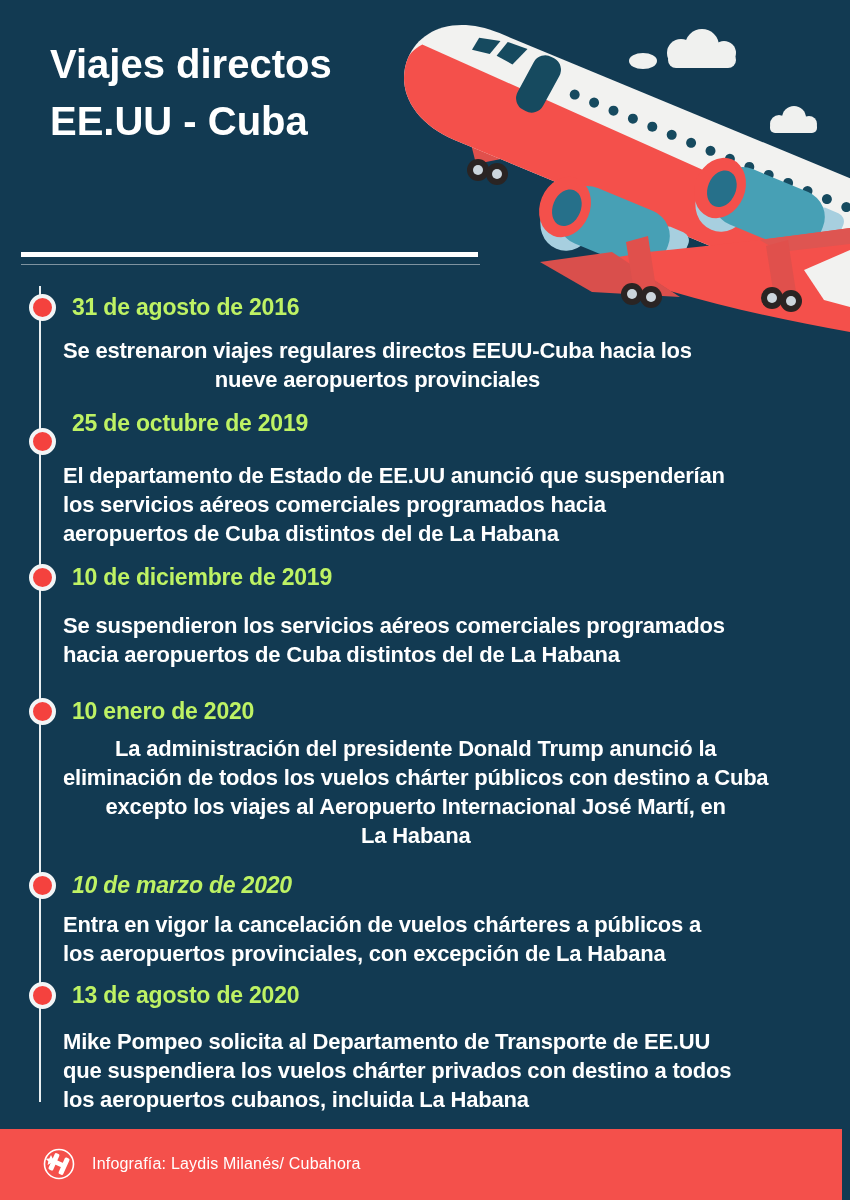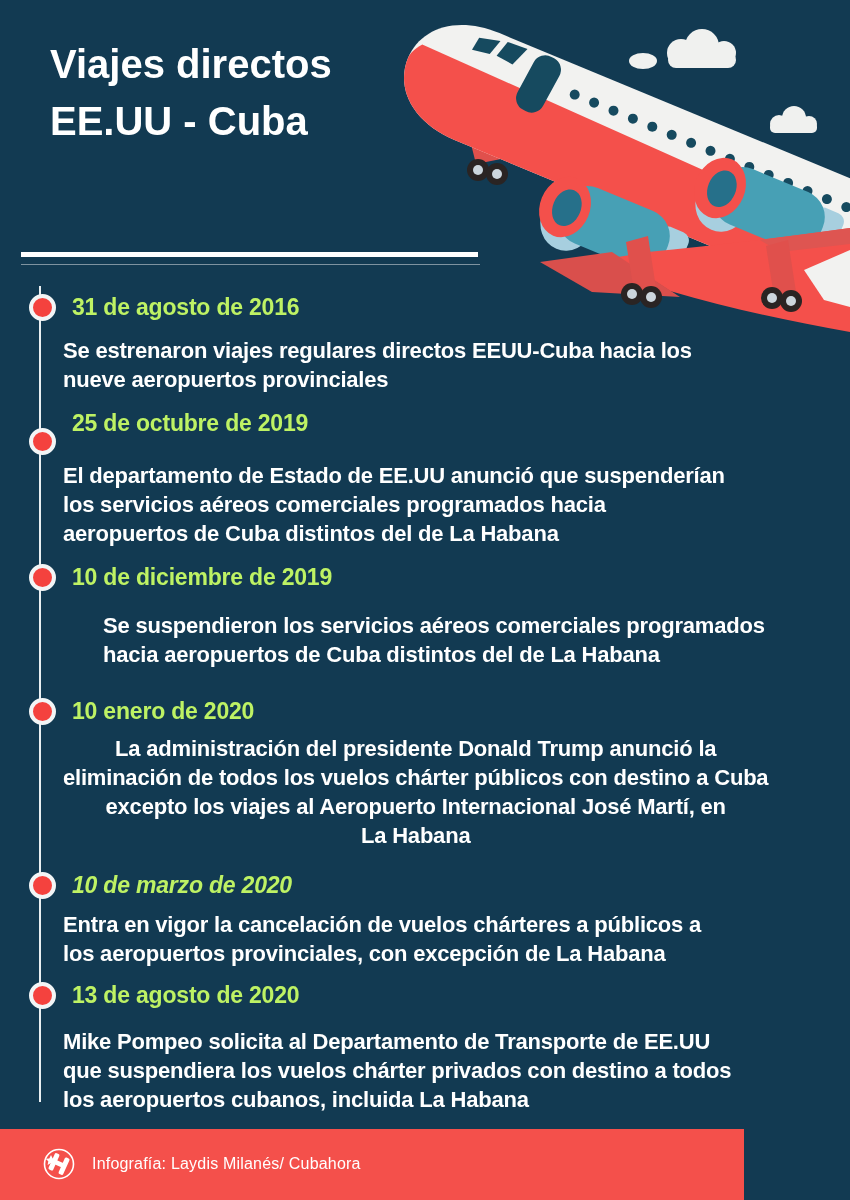--- a/index.html
+++ b/index.html
@@ -29,21 +29,21 @@
   }
   .tl-date{
     position:absolute;left:72px;color:#bef264;font-size:23px;font-weight:bold;
     line-height:28px;white-space:nowrap;letter-spacing:-0.2px;
   }
   .tl-text{
     position:absolute;left:63px;color:#ffffff;font-size:22px;font-weight:bold;
     line-height:29px;white-space:pre-line;letter-spacing:-0.2px;
   }
   .footer{
-    position:absolute;left:0;top:1129px;width:744px;height:71px;background:#f4504b;
+    position:absolute;left:0;top:1129px;width:842px;height:71px;background:#f4504b;
   }
   .footer-logo{position:absolute;left:40px;top:16px;}
   .footer-credit{
     position:absolute;left:92px;top:26px;color:#ffffff;font-size:16px;
     font-weight:normal;letter-spacing:0.2px;
   }
 </style>
 </head>
 <body>
 
@@ -144,30 +144,30 @@
 
   <div class="title">Viajes directos
 EE.UU - Cuba</div>
   <div class="rule-thick"></div>
   <div class="rule-thin"></div>
 
   <div class="tl-line"></div>
   <div id="timeline-items">
       <div class="tl-dot" style="top: 293.5px;"></div>
       <div class="tl-date" style="top: 293px;">31 de agosto de 2016</div>
-      <div class="tl-text" style="top: 336px;">Se estrenaron viajes regulares directos EEUU-Cuba hacia los
+      <div class="tl-text" style="top: 336px; text-align: center;">Se estrenaron viajes regulares directos EEUU-Cuba hacia los
 nueve aeropuertos provinciales</div>
       <div class="tl-dot" style="top: 427.5px;"></div>
       <div class="tl-date" style="top: 409px; text-align: right;">25 de octubre de 2019</div>
       <div class="tl-text" style="top: 461px;">El departamento de Estado de EE.UU anunció que suspenderían
 los servicios aéreos comerciales programados hacia
 aeropuertos de Cuba distintos del de La Habana</div>
       <div class="tl-dot" style="top: 563.5px;"></div>
       <div class="tl-date" style="top: 563px;">10 de diciembre de 2019</div>
-      <div class="tl-text" style="top: 611px; margin-left: 40px;">Se suspendieron los servicios aéreos comerciales programados
+      <div class="tl-text" style="top: 611px;">Se suspendieron los servicios aéreos comerciales programados
 hacia aeropuertos de Cuba distintos del de La Habana</div>
       <div class="tl-dot" style="top: 697.5px;"></div>
       <div class="tl-date" style="top: 697px;">10 enero de 2020</div>
       <div class="tl-text" style="top: 734px; text-align: center;">La administración del presidente Donald Trump anunció la
 eliminación de todos los vuelos chárter públicos con destino a Cuba
 excepto los viajes al Aeropuerto Internacional José Martí, en
 La Habana</div>
       <div class="tl-dot" style="top: 871.5px;"></div>
       <div class="tl-date" style="top: 871px; font-style: italic;">10 de marzo de 2020</div>
       <div class="tl-text" style="top: 910px;">Entra en vigor la cancelación de vuelos chárteres a públicos a

